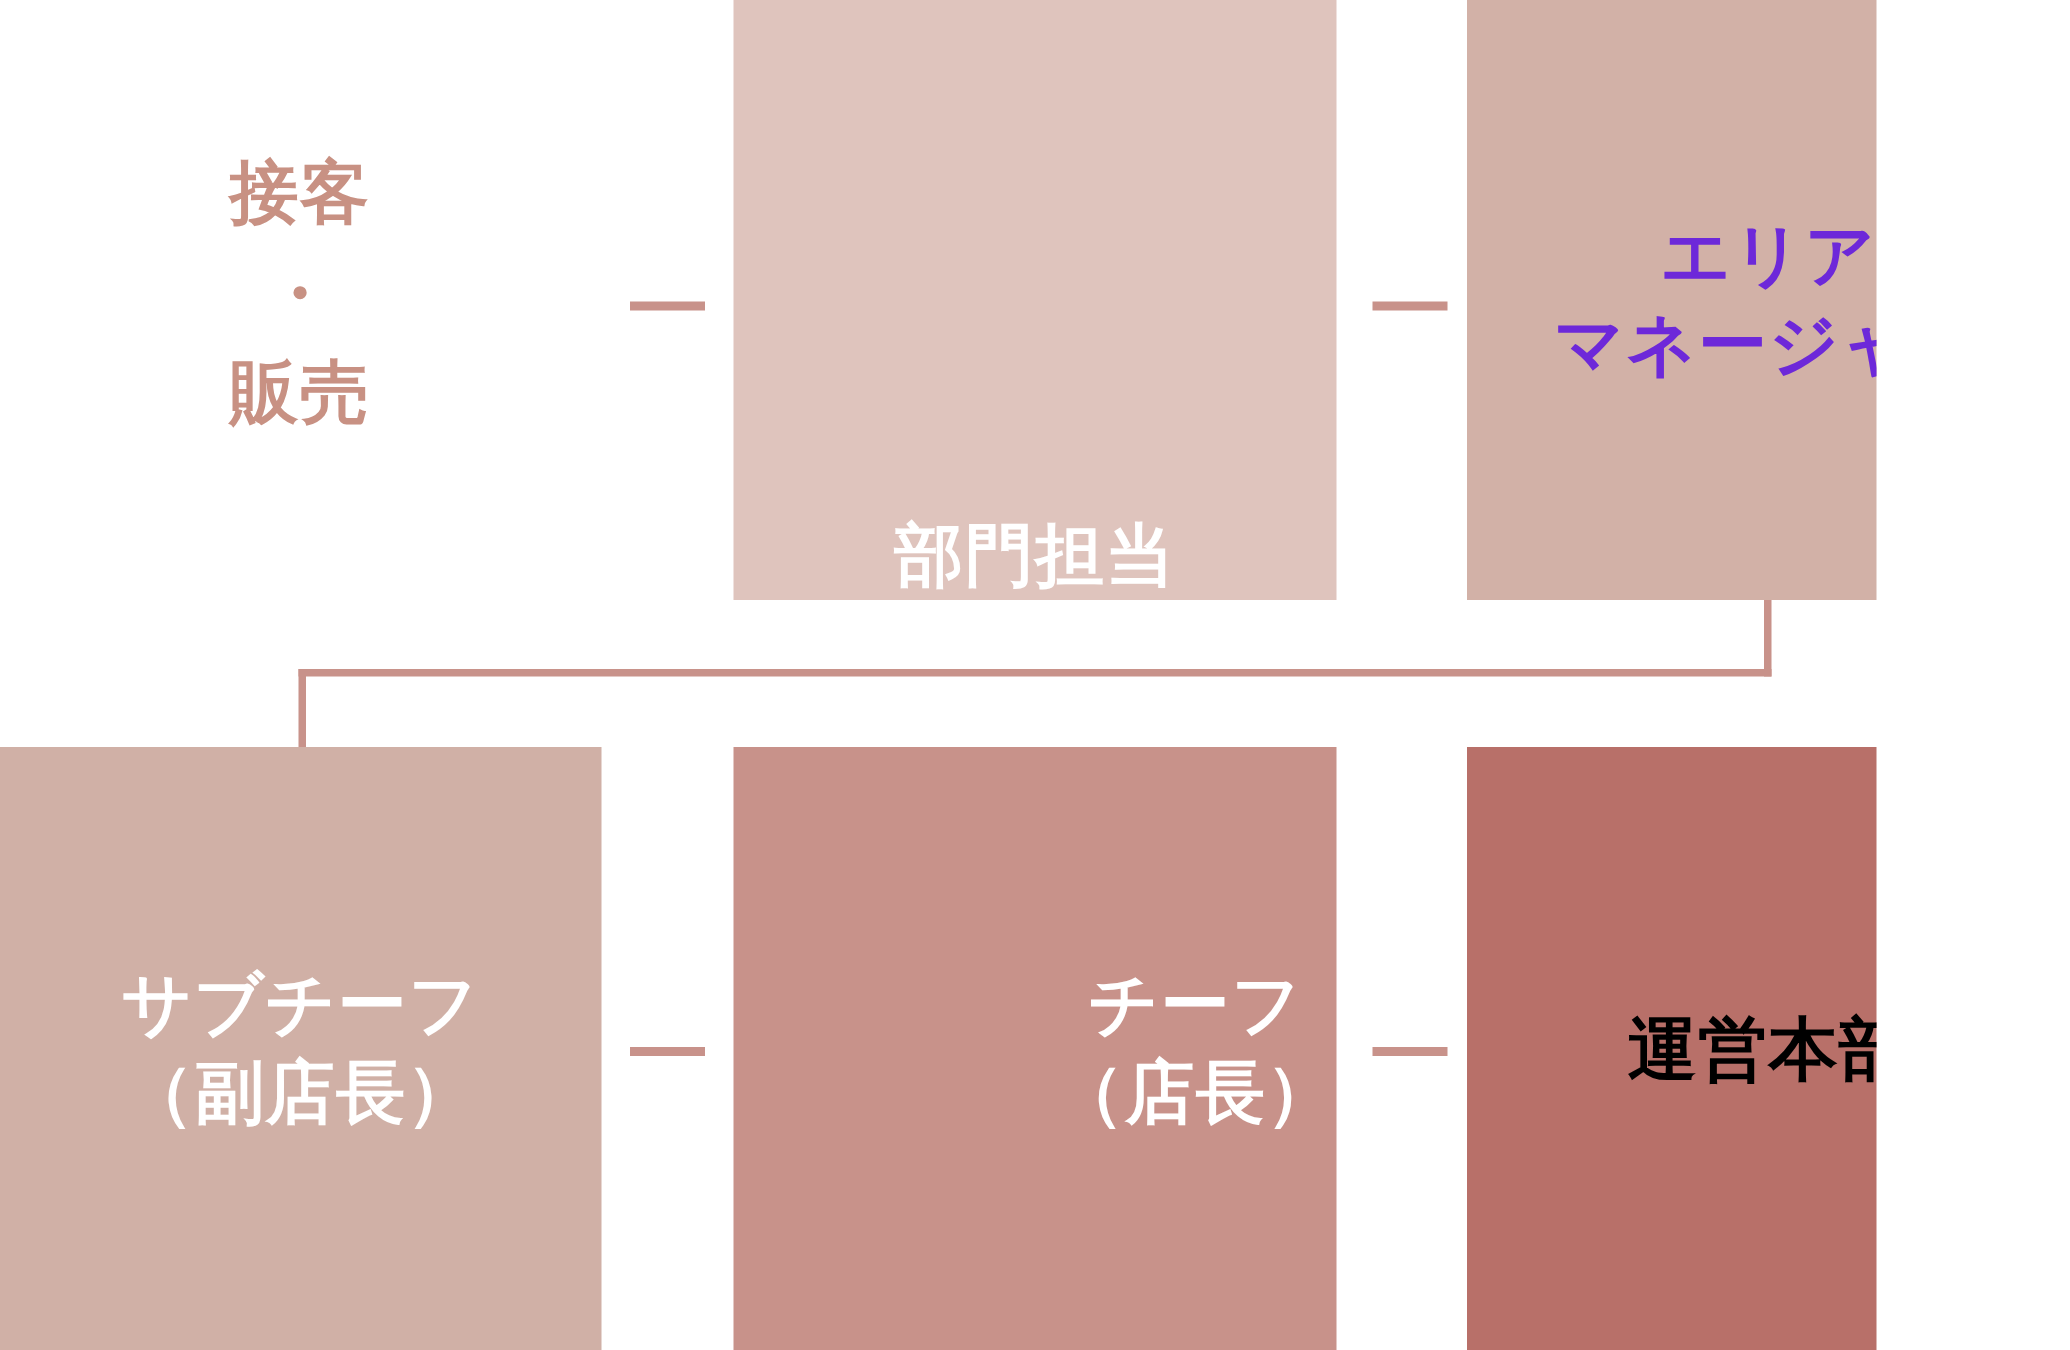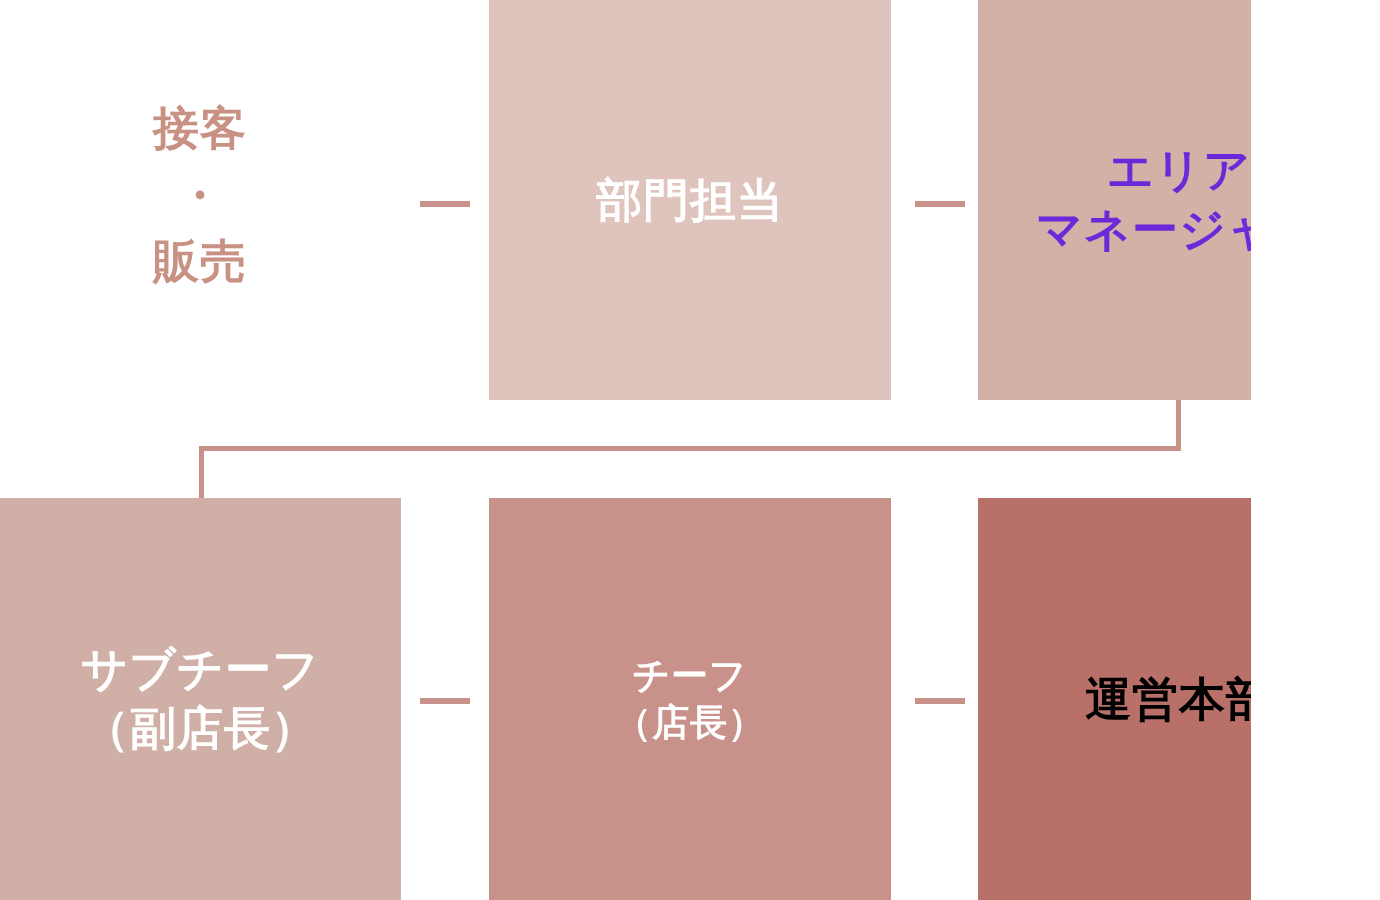--- a/index.html
+++ b/index.html
@@ -39,37 +39,39 @@
   .node-label {
     display: block;
     white-space: pre-line;
   }
 
   
   #node-dept {
     left: 489px;  top: 0px;
     width: 402px; height: 400px;
     font-size: 46px;
+    align-items: flex-end;
   }
   #node-area {
     left: 978px;  top: 0px;
     width: 402px; height: 400px;
     font-size: 46px;
   }
 
   
   #node-subchief {
     left: 0px;    top: 498px;
     width: 401px; height: 402px;
     font-size: 46px;
   }
   #node-chief {
     left: 489px;  top: 498px;
     width: 402px; height: 402px;
-    font-size: 37px;
+    font-size: 46px;
+    justify-content: flex-end;
   }
   #node-hq {
     left: 978px;  top: 498px;
     width: 402px; height: 402px;
     font-size: 46px;
   }
 
   
   #caption-sales {
     position: absolute;

